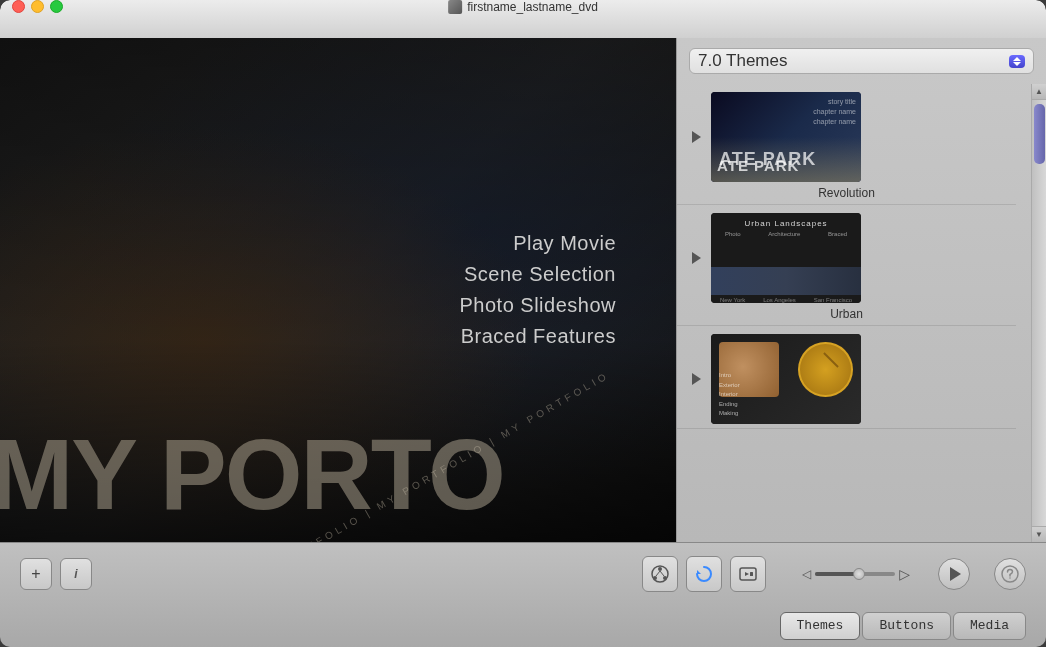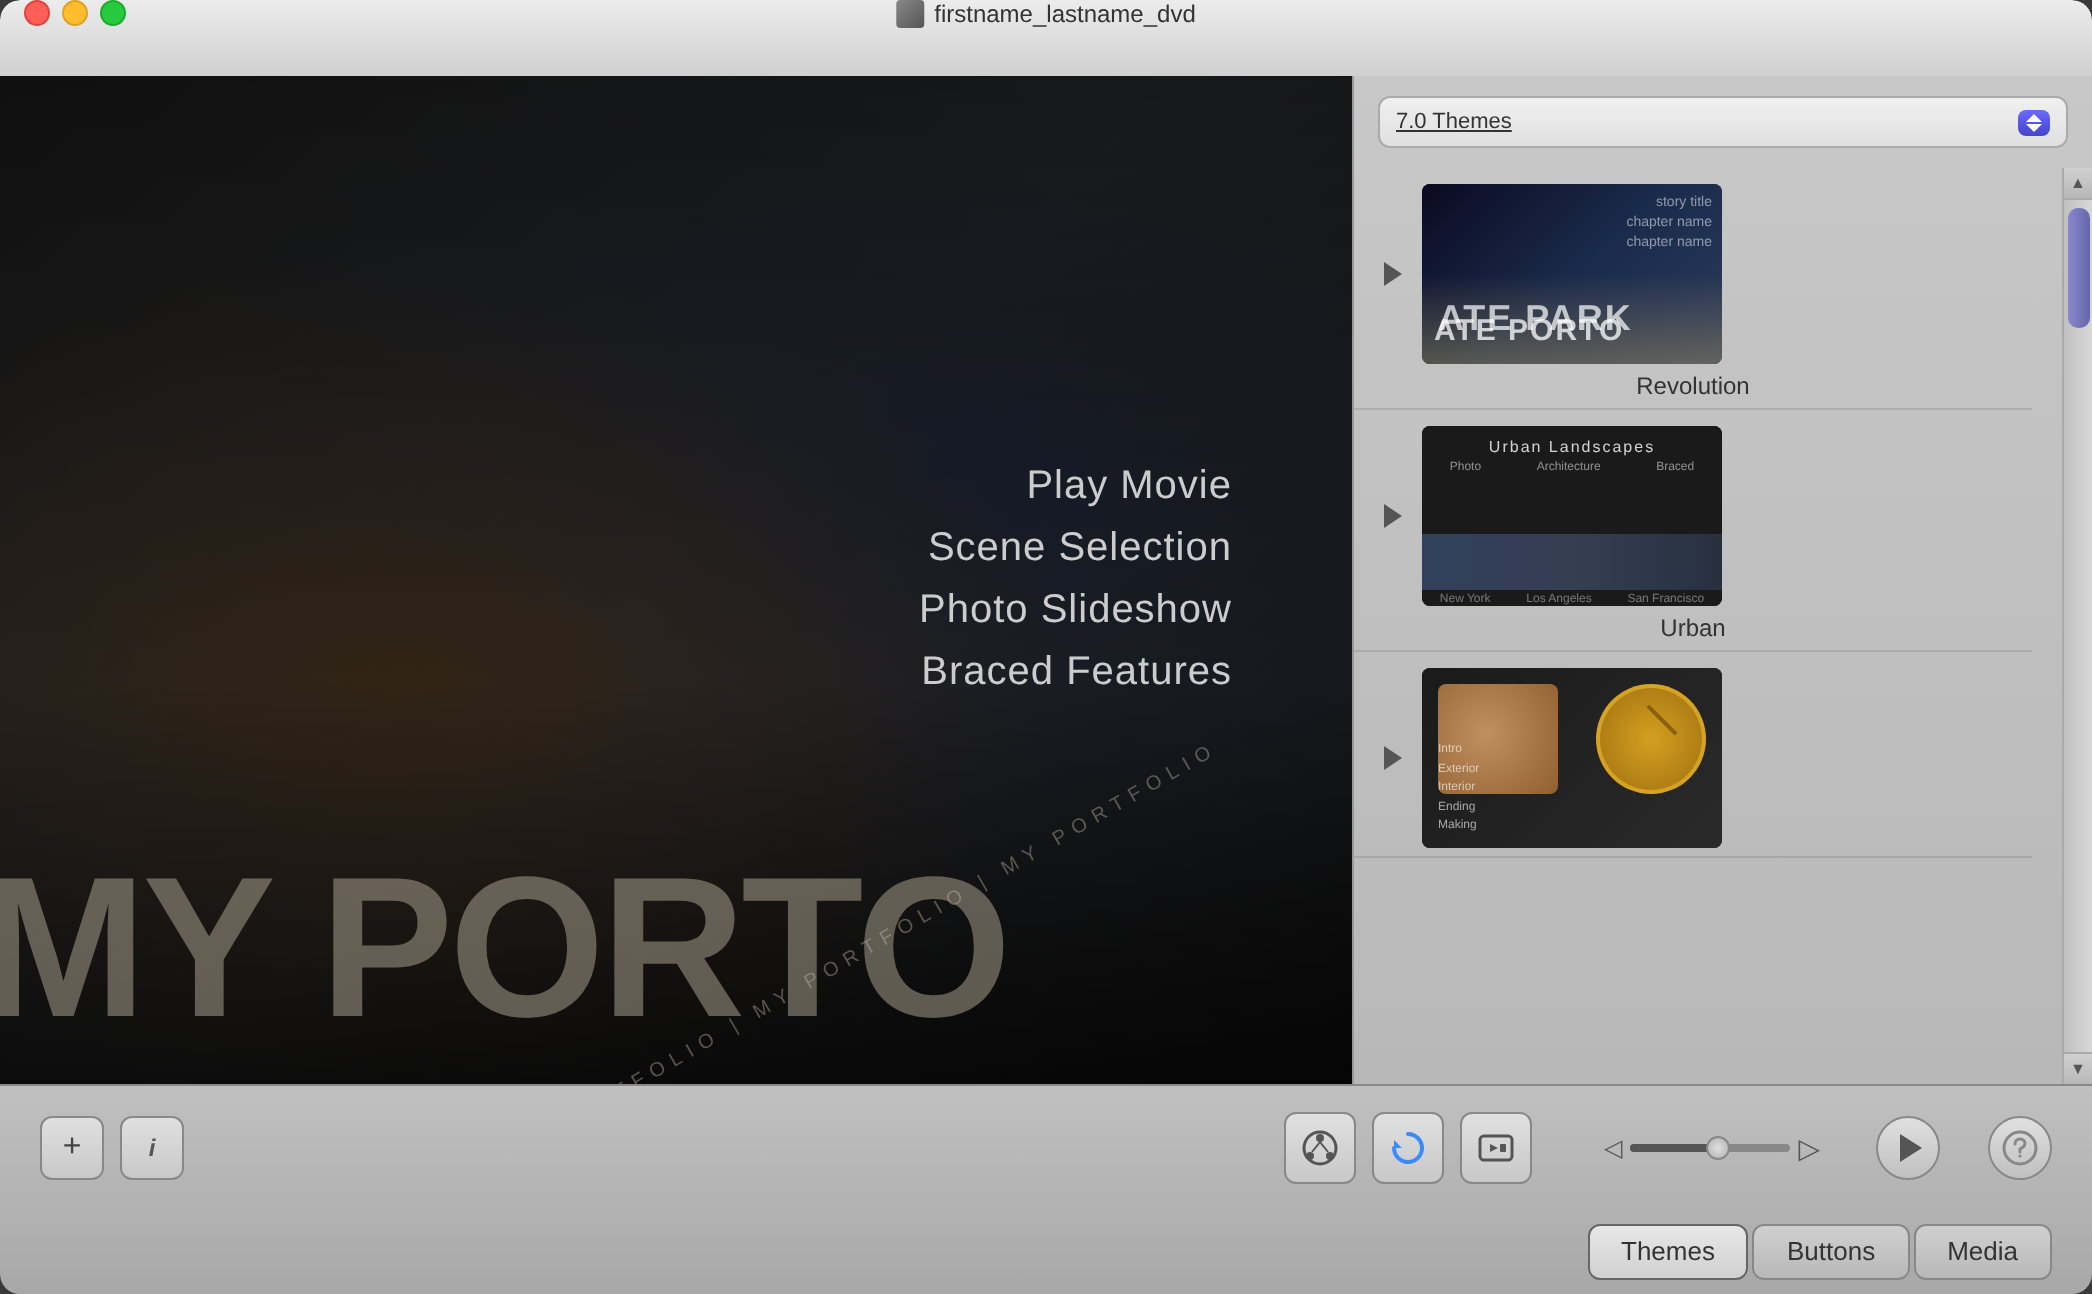--- a/index.html
+++ b/index.html
@@ -134,27 +134,26 @@
       align-items: center;
       gap: 6px;
     }
     .theme-dropdown {
       flex: 1;
       height: 26px;
       background: linear-gradient(to bottom, #f0f0f0, #e0e0e0);
       border: 1px solid #aaa;
       border-radius: 6px;
       padding: 0 8px;
-      font-size: 11px;
+      font-size: 17px;
       color: #333;
       display: flex;
       align-items: center;
       justify-content: space-between;
       cursor: pointer;
-      text-decoration: underline;
     }
     .theme-dropdown-arrow {
       display: flex;
       flex-direction: column;
       gap: 1px;
       background: linear-gradient(to bottom, #6a6aff, #4444cc);
       border-radius: 4px;
       padding: 2px 4px;
     }
     .theme-dropdown-arrow::before,
@@ -316,20 +315,21 @@
       height: 28px;
       padding: 0 16px;
       background: linear-gradient(to bottom, #d0d0d0, #b8b8b8);
       border: 1px solid #888;
       border-radius: 6px;
       font-size: 13px;
       color: #333;
       cursor: pointer;
       display: flex;
       align-items: center;
+      font-family: Liberation Mono, monospace;
     }
     .tab-btn.active {
       background: linear-gradient(to bottom, #e8e8e8, #d0d0d0);
       border-color: #666;
     }
 
     
     .rev-thumb {
       background: linear-gradient(135deg, #0a0a1a 0%, #1a1a3a 40%, #2a2a4a 100%);
       position: relative;
@@ -445,21 +445,21 @@
 
     <div class="theme-list-wrapper">
       <div class="theme-list-inner">
 
         <div class="theme-item-container">
           <div class="thumb-row">
             <div class="theme-play-btn"></div>
             <div class="theme-thumb rev-thumb">
               <div style="position:absolute;inset:0;background:linear-gradient(135deg,#0a0a20,#1a2a4a,#2a3a5a);"></div>
               <div style="position:absolute;bottom:0;left:0;right:0;height:50%;background:linear-gradient(to top,rgba(180,160,100,0.4),transparent);"></div>
-              <div style="position:absolute;bottom:8px;left:6px;font-size:15px;font-weight:900;color:rgba(255,255,255,0.75);letter-spacing:1px;">ATE PORTO</div>
+              <div style="position:absolute;bottom:8px;left:6px;font-size:15px;font-weight:900;color:rgba(255,255,255,0.75);letter-spacing:1px;">ATE PARK</div>
               <div style="position:absolute;top:5px;right:5px;font-size:7px;color:rgba(255,255,255,0.5);text-align:right;line-height:1.4;">story title<br>chapter name<br>chapter name</div>
             </div>
           </div>
           <div class="theme-name">Revolution</div>
         </div>
 
 
         <div class="theme-item-container">
           <div class="thumb-row">
             <div class="theme-play-btn"></div>

